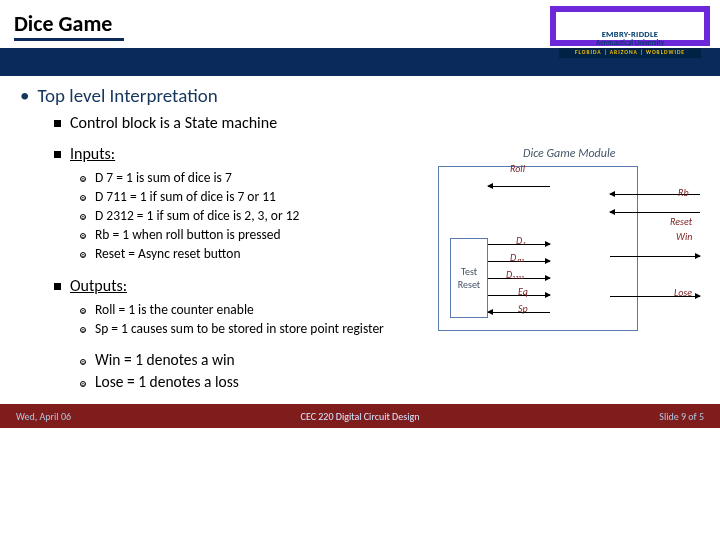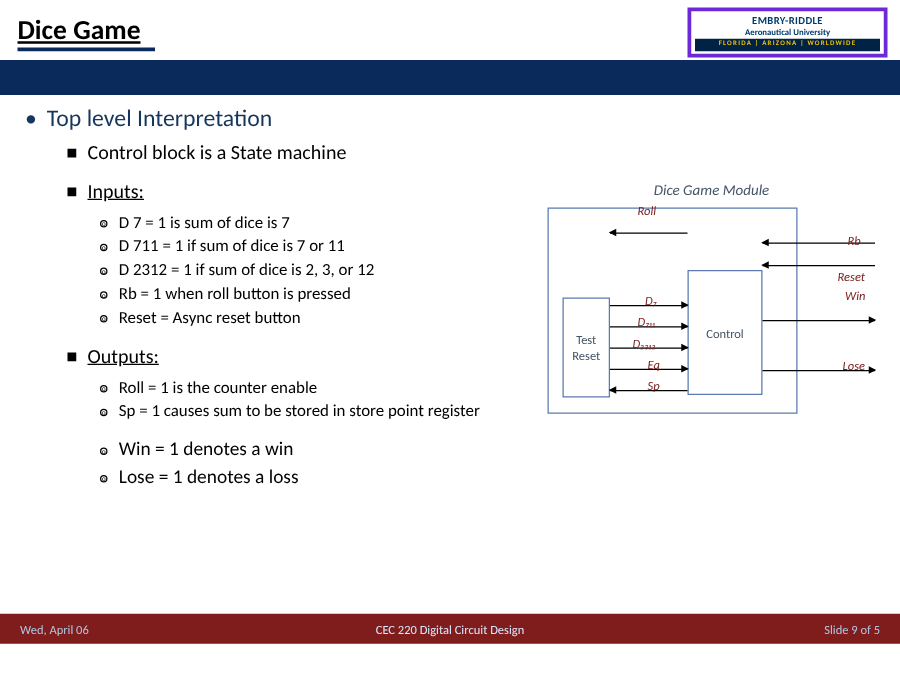--- a/index.html
+++ b/index.html
@@ -1,22 +1,22 @@
 <!DOCTYPE html>
 <html><head>
 <meta charset="utf-8">
 <style>
   * { box-sizing: border-box; margin: 0; padding: 0; }
   html, body { width: 720px; height: 540px; font-family: Calibri, Arial, sans-serif; background: #fff; color: #000; }
-  .slide { width: 720px; height: 515px; position: relative; text-decoration: underline; }
+  .slide { width: 720px; height: 428px; position: relative; }
   .titlebar { width: 100%; height: 56px; position: relative; }
   .title { font-size: 22px; font-weight: 700; padding: 10px 0 0 14px; color: #000; }
   .title-underline { position: absolute; left: 14px; top: 38px; width: 110px; height: 3px; background: #0a2a5c; }
   .bluebar { position: absolute; top: 48px; left: 0; width: 100%; height: 28px; background: #0a2a5c; }
-  .logo { position: absolute; right: 10px; top: 6px; width: 160px; height: 40px; border: 3px solid #6d28d9; background: #fff; font-size: 6.3px; line-height: 1.05; padding: 0 3px; font-weight: 700; color: #003a6b; text-align: center; }
+  .logo { position: absolute; right: 10px; top: 6px; width: 160px; height: 40px; border: 6px solid #6d28d9; background: #fff; font-size: 6.3px; line-height: 1.05; padding: 14px 3px; font-weight: 700; color: #003a6b; text-align: center; }
   .logo .univ { font-size: 8.5px; letter-spacing: 0.3px; font-weight: 800; margin-top: 4px; }
   .logo .sub { font-size: 7px; color: #003a6b; }
   .logo .bar { height: 10px; background: #002244; color: #f2c200; font-size: 5.5px; letter-spacing: 1px; display: flex; align-items: center; justify-content: center; margin-top: 2px; }
 
   .content { position: absolute; top: 84px; left: 20px; right: 12px; bottom: 30px; }
   .bullet-main { color: #17365d; font-size: 19px; margin-bottom: 6px; }
   .bullet-main .dot { color: #17365d; margin-right: 8px; }
   .sub-list { margin-left: 34px; }
   .square-item { font-size: 16px; color: #000; margin: 4px 0 6px 0; }
   .square-item.u { text-decoration: underline; }
@@ -83,23 +83,20 @@
         <div class="circle-item big"><span class="circle">o</span><span>Lose = 1 denotes a loss</span></div>
       </div>
     </div>
 
     <div class="diagram">
       <div class="caption">Dice Game Module</div>
       <div class="box outer"></div>
       <div class="box test">
           <span>Test Reset</span>
         </div>
-      <div class="box ctrl">
-          <span>Control</span>
-        </div>
 
       <div class="arrow rev" style="left:60px; top:40px; width:62px"></div>
       <div class="lbl" style="left:82px; top:16px">Roll</div>
 
       <div class="arrow rev" style="left:182px; top:48px; width:90px"></div>
       <div class="lbl" style="left:250px; top:40px">Rb</div>
       <div class="arrow rev" style="left:182px; top:66px; width:90px"></div>
       <div class="lbl" style="left:242px; top:69px">Reset</div>
 
       <div class="arrow" style="left:60px; top:98px; width:62px"></div>

